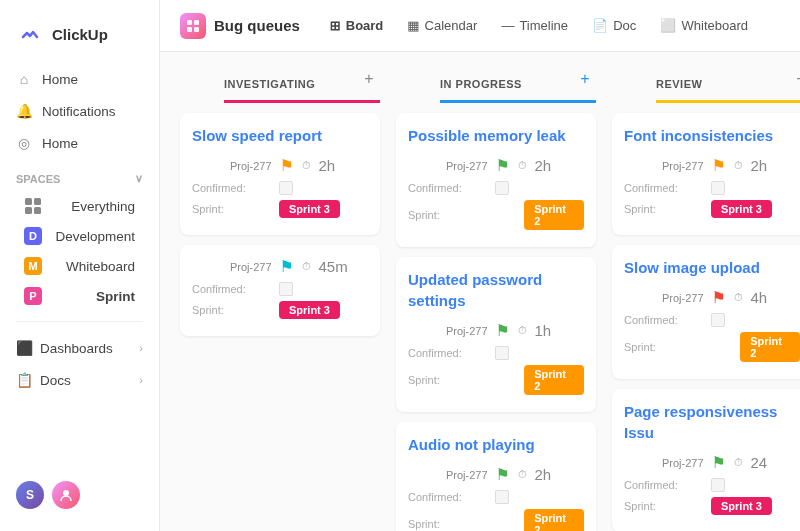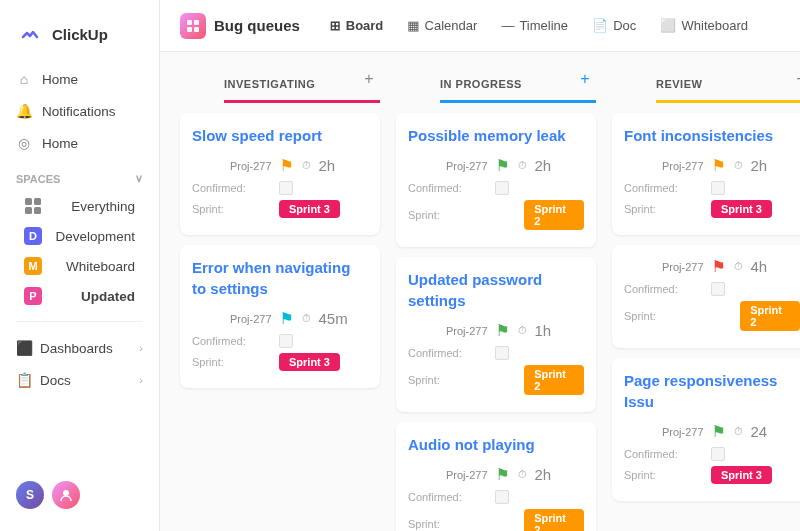--- a/index.html
+++ b/index.html
@@ -348,21 +348,21 @@
   <div class="space-item">
     <div class="space-dot" style="background:#6366f1;">D</div>
     <span>Development</span>
   </div>
   <div class="space-item">
     <div class="space-dot" style="background:#f59e0b;">M</div>
     <span>Whiteboard</span>
   </div>
   <div class="space-item active">
     <div class="space-dot" style="background:#ec4899;">P</div>
-    <span>Updated</span>
+    <span>Sprint</span>
   </div>
 
   <div class="sidebar-divider"></div>
 
   <div class="sidebar-bottom-item">
     <div class="sidebar-bottom-left">
       <span class="nav-icon">⬛</span>
       <span>Dashboards</span>
     </div>
     <span style="color:#aaa;font-size:11px;">›</span>
@@ -445,21 +445,20 @@
           <span class="card-label">Confirmed:</span>
           <div class="card-checkbox"></div>
         </div>
         <div class="card-row">
           <span class="card-label">Sprint:</span>
           <span class="sprint-badge sprint-3">Sprint 3</span>
         </div>
       </div>
 
       <div class="card">
-        <div class="card-title">Error when navigating to settings</div>
         <div class="card-meta">
           <span class="card-proj">Proj-277</span>
           <span style="color:#00bcd4;">⚑</span>
           <span class="card-time-icon">⏱</span>
           <span class="card-time">45m</span>
         </div>
         <div class="card-row">
           <span class="card-label">Confirmed:</span>
           <div class="card-checkbox"></div>
         </div>
@@ -549,20 +548,21 @@
           <span class="card-label">Confirmed:</span>
           <div class="card-checkbox"></div>
         </div>
         <div class="card-row">
           <span class="card-label">Sprint:</span>
           <span class="sprint-badge sprint-3">Sprint 3</span>
         </div>
       </div>
 
       <div class="card">
+        <div class="card-title">Slow image upload</div>
         <div class="card-meta">
           <span class="card-proj">Proj-277</span>
           <span class="flag-red">⚑</span>
           <span class="card-time-icon">⏱</span>
           <span class="card-time">4h</span>
         </div>
         <div class="card-row">
           <span class="card-label">Confirmed:</span>
           <div class="card-checkbox"></div>
         </div>

